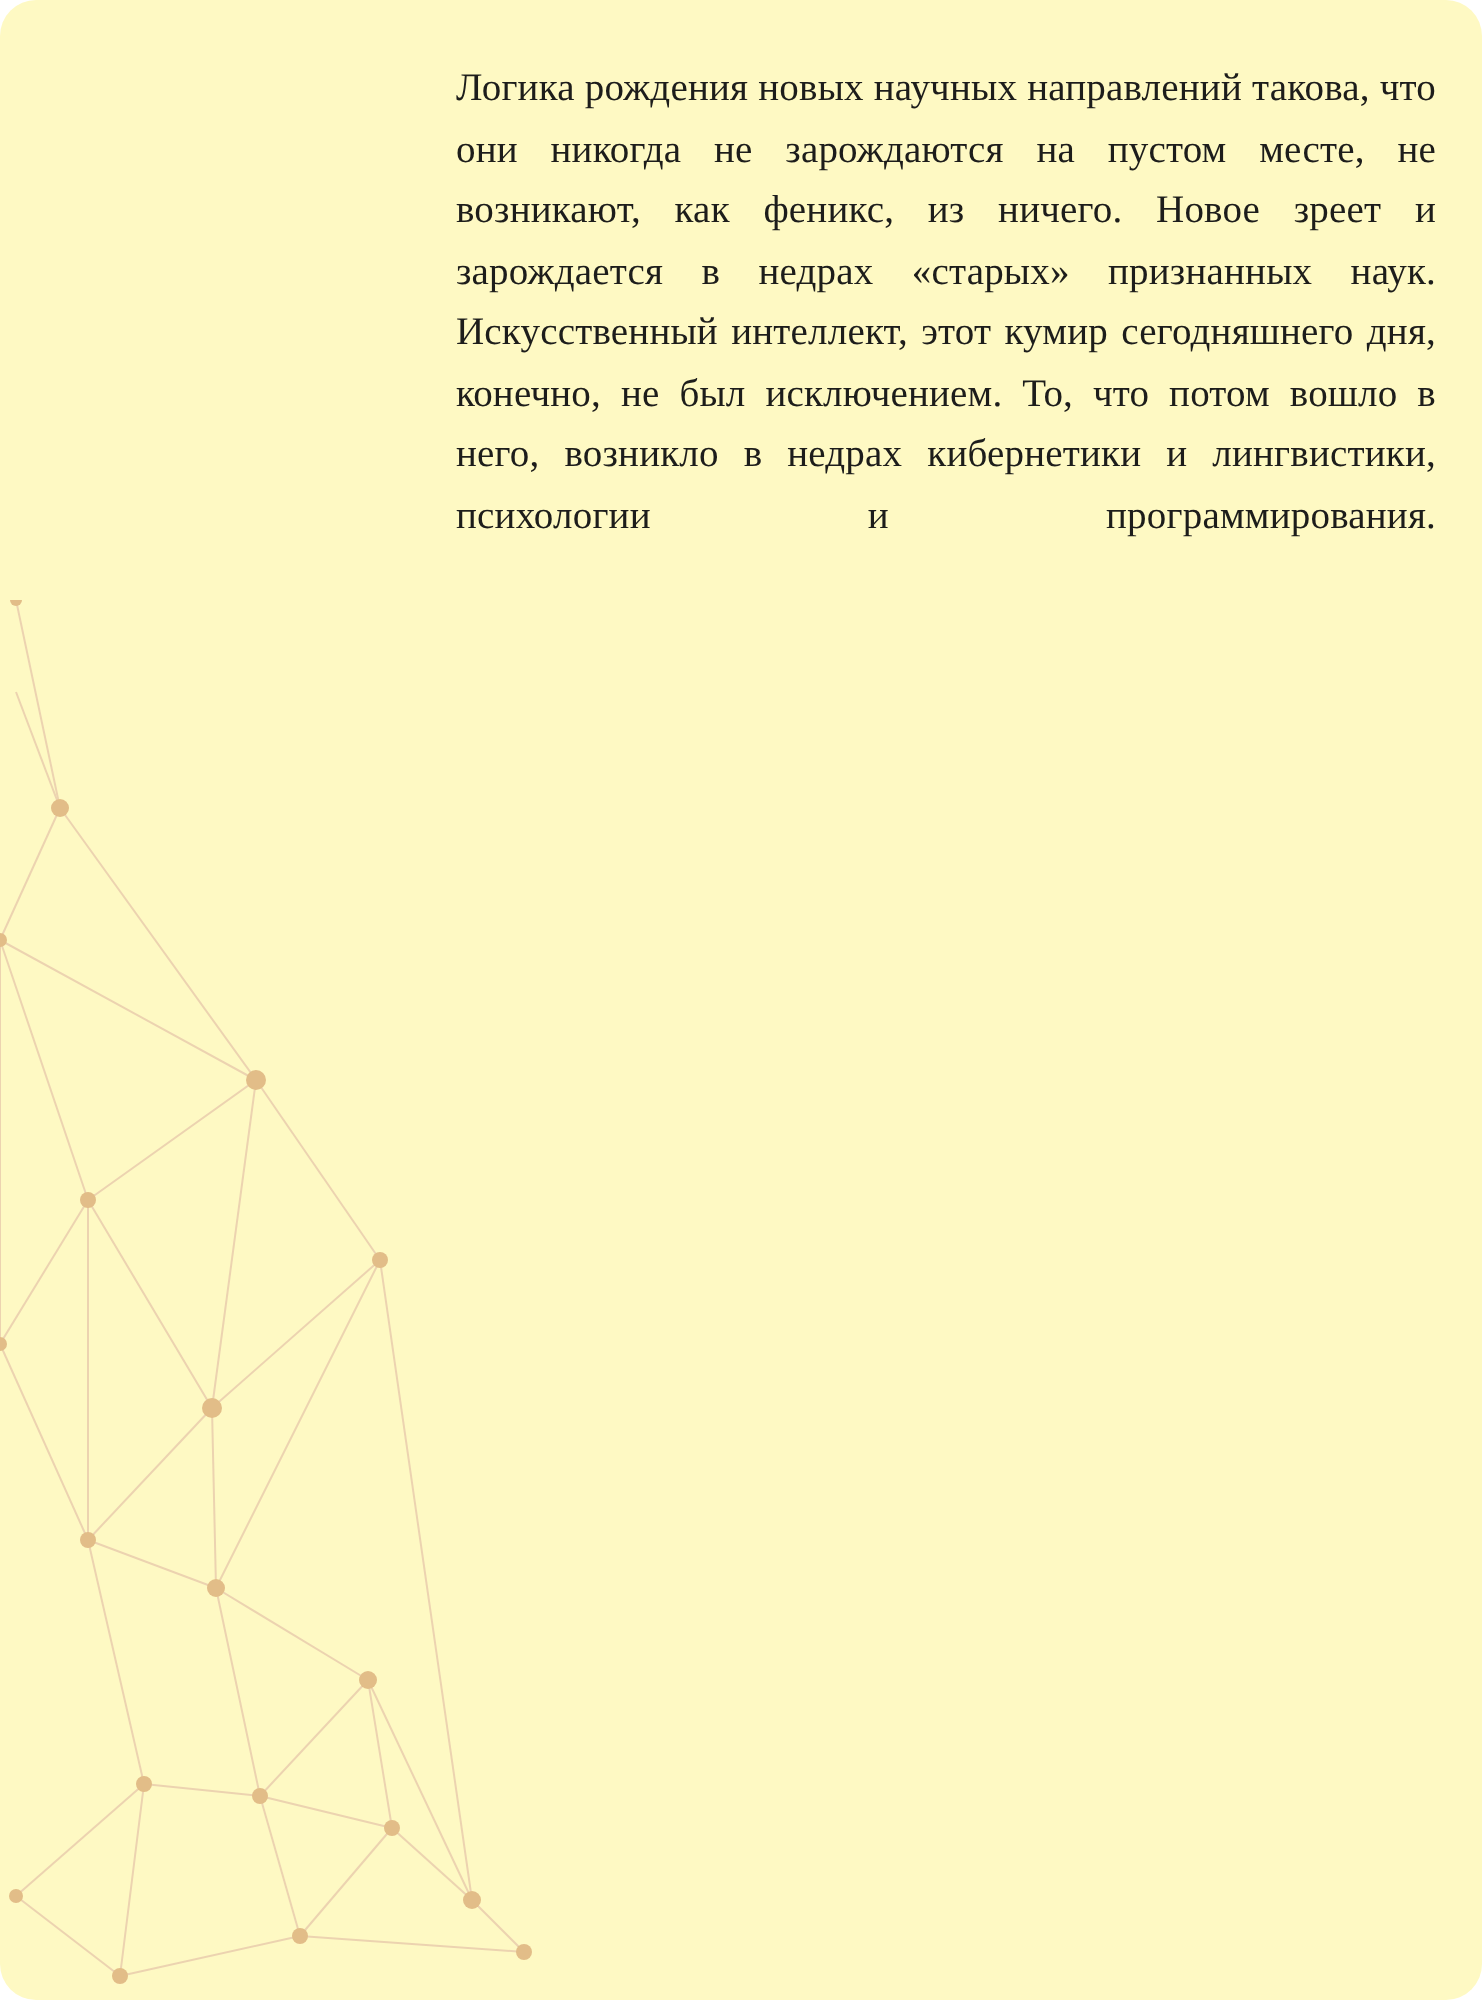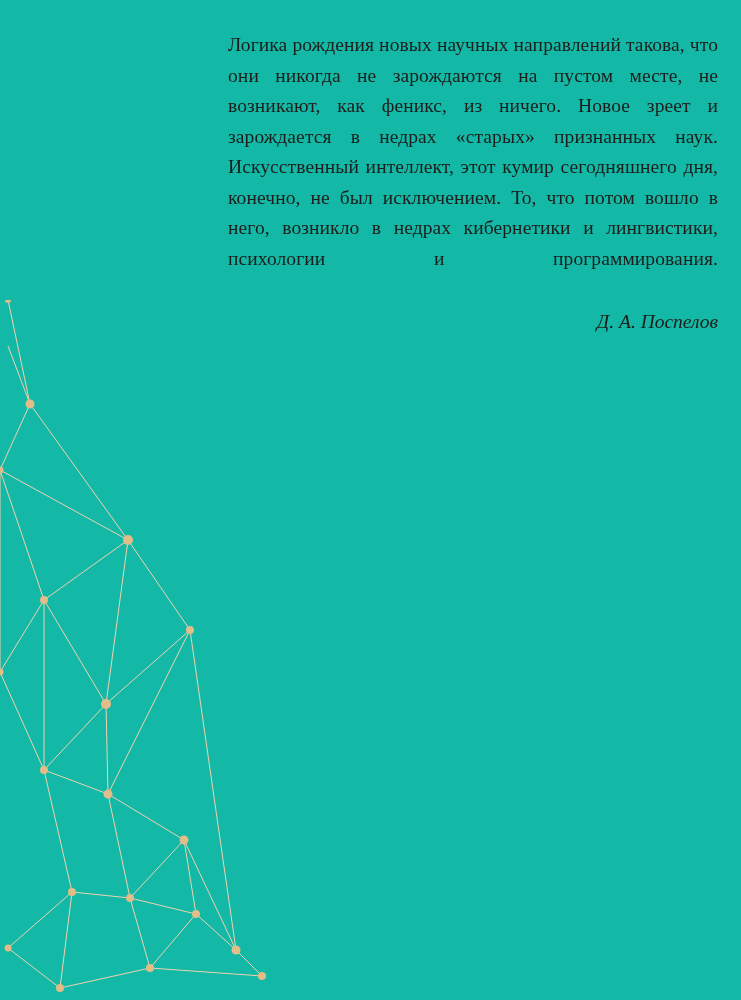--- a/index.html
+++ b/index.html
@@ -4,23 +4,24 @@
 <style>
   html, body {
     margin: 0;
     padding: 0;
     background: #ffffff;
   }
   .page {
     position: relative;
     width: 741px;
     height: 1000px;
-    background: #14b8a6;
+    background: #fef9c3;
     overflow: hidden;
     font-family: "Liberation Serif", serif;
+    border-radius: 18px;
   }
 
   
   .network-decoration {
     position: absolute;
     left: 0;
     bottom: 0;
     width: 320px;
     height: 700px;
     pointer-events: none;
@@ -117,16 +118,15 @@
       <circle cx="236" cy="650" r="4.5"></circle>
       <circle cx="262" cy="676" r="4"></circle>
       <circle cx="60" cy="688" r="4"></circle>
       <circle cx="8" cy="648" r="3.5"></circle>
       <circle cx="8" cy="0" r="3"></circle>
     </g>
   </svg>
 
   <div class="epigraph">
     <p class="epigraph-text">Логика рождения новых научных направлений такова, что они никогда не зарождаются на пустом месте, не возникают, как феникс, из ничего. Новое зреет и зарождается в недрах «старых» признанных наук. Искусственный интеллект, этот кумир сегодняшнего дня, конечно, не был исключением. То, что потом вошло в него, возникло в недрах кибернетики и лингвистики, психологии и программирования.</p>
-    <p class="epigraph-attribution">Д. А. Поспелов</p>
   </div>
 
 </div>
 
 </body></html>

